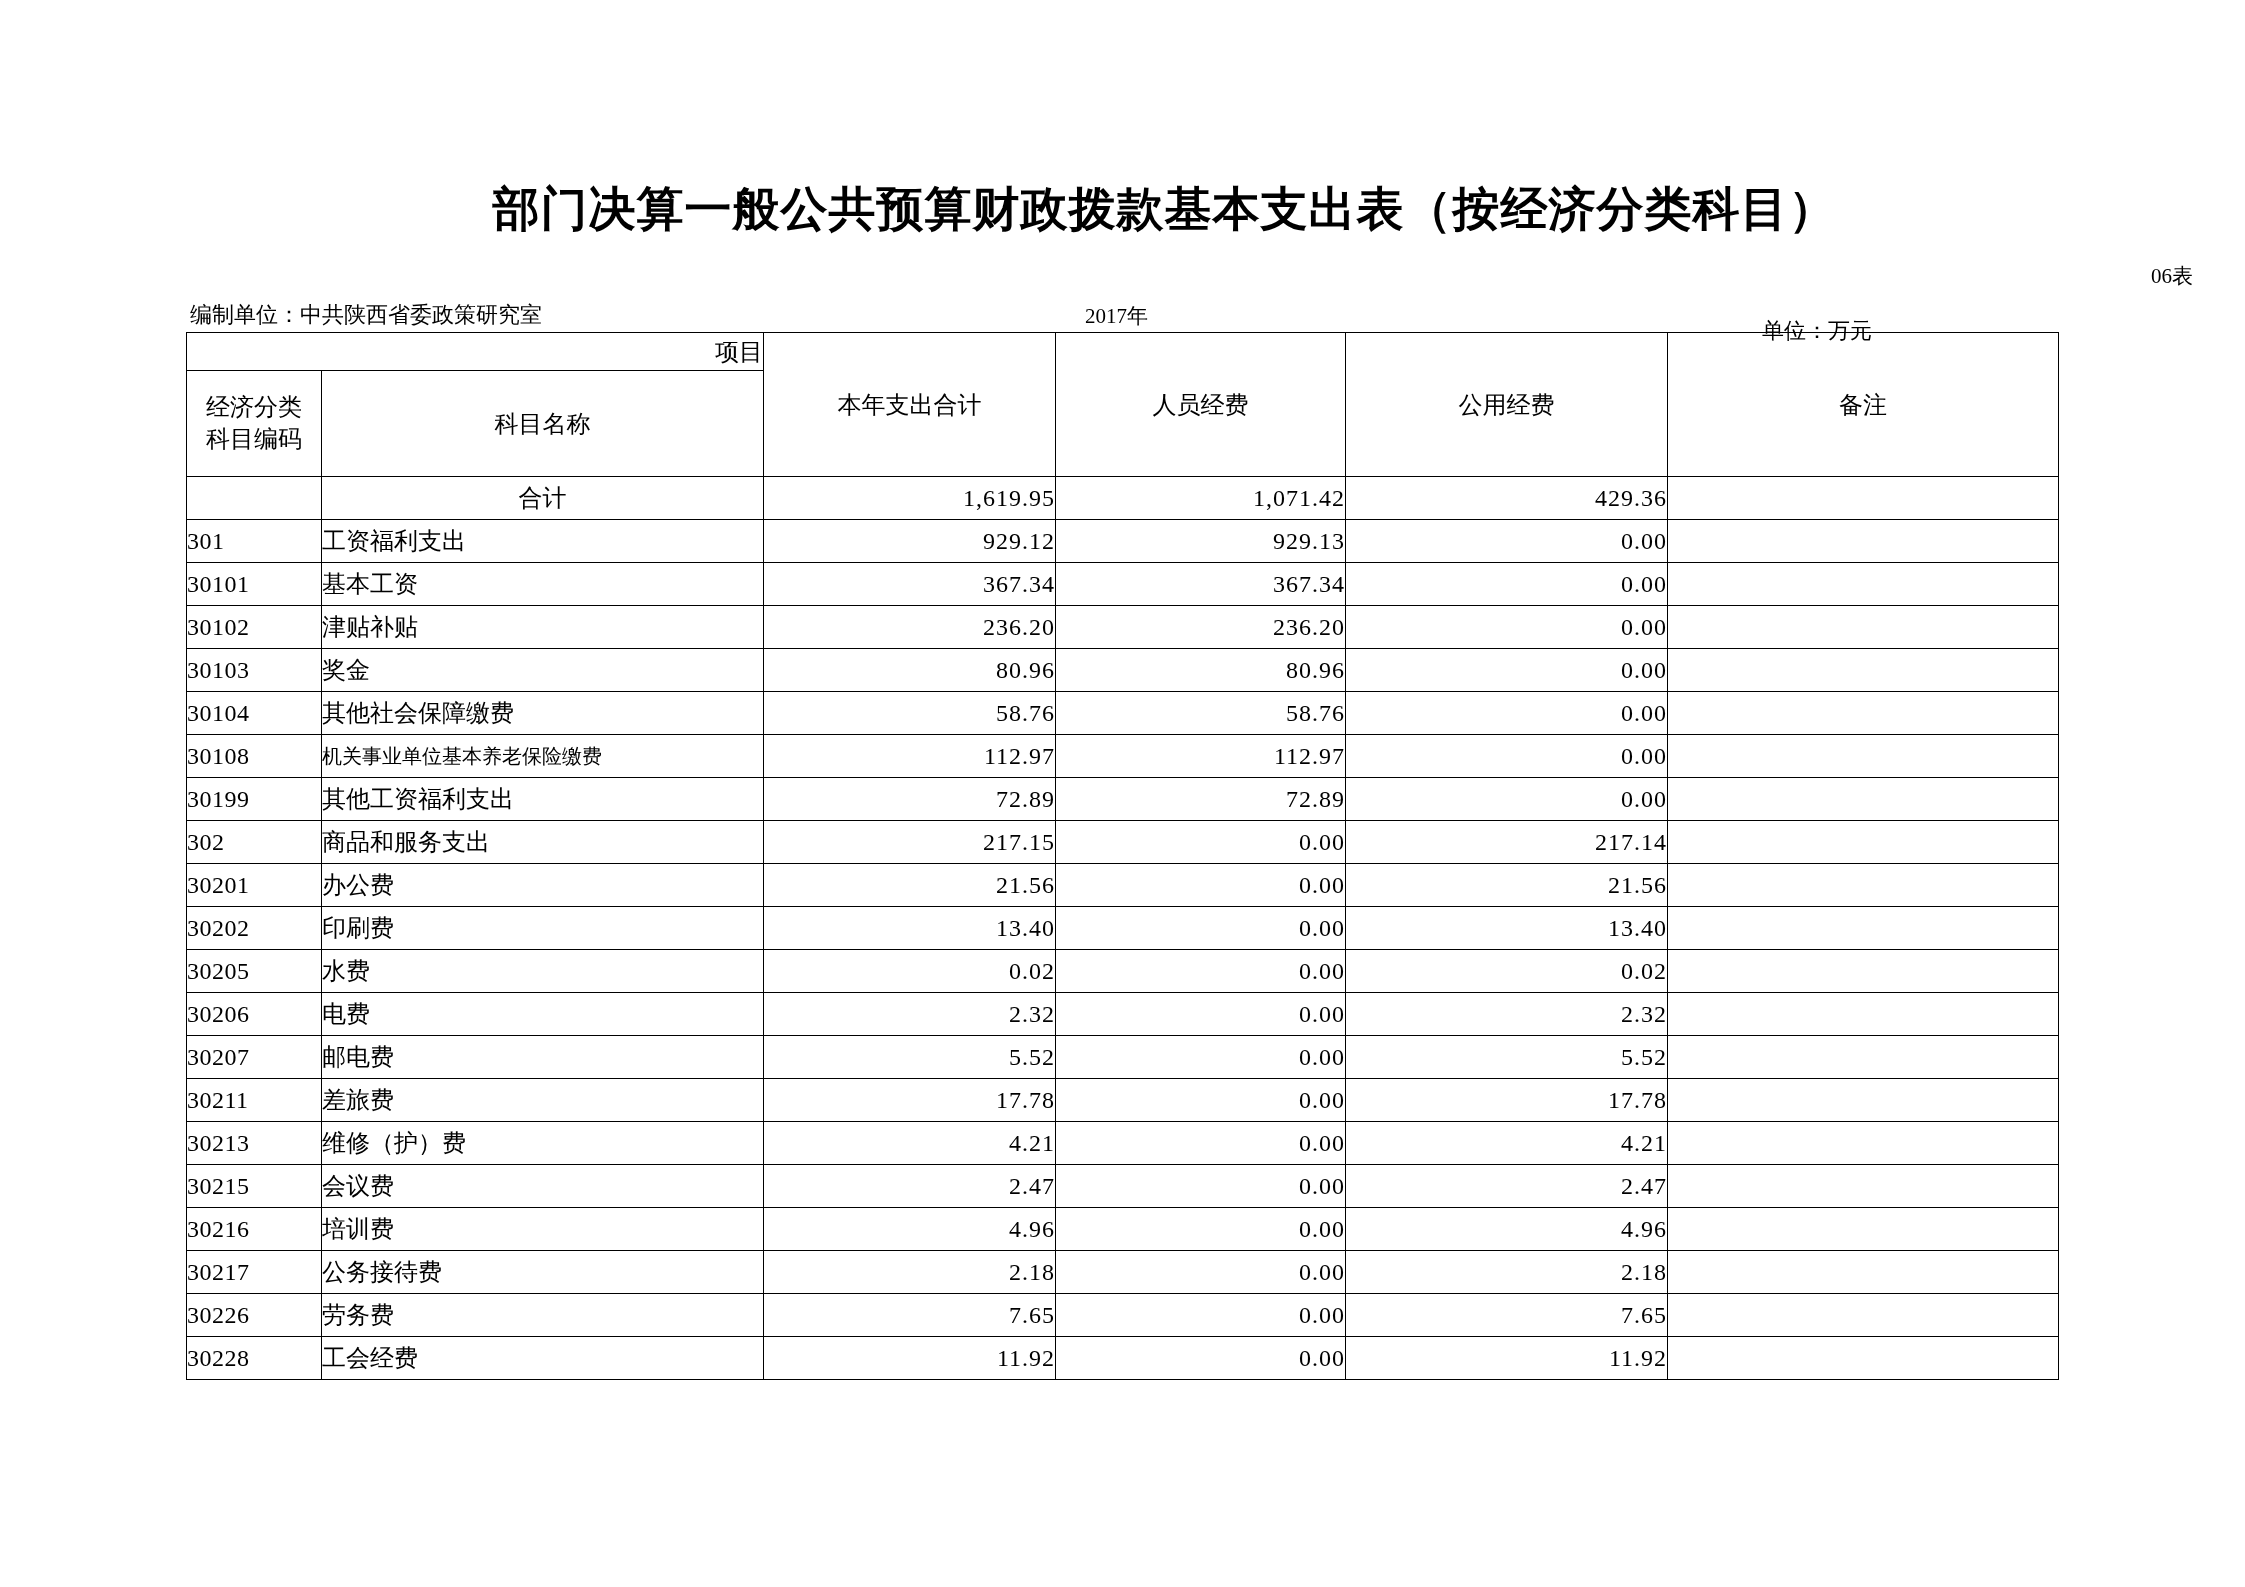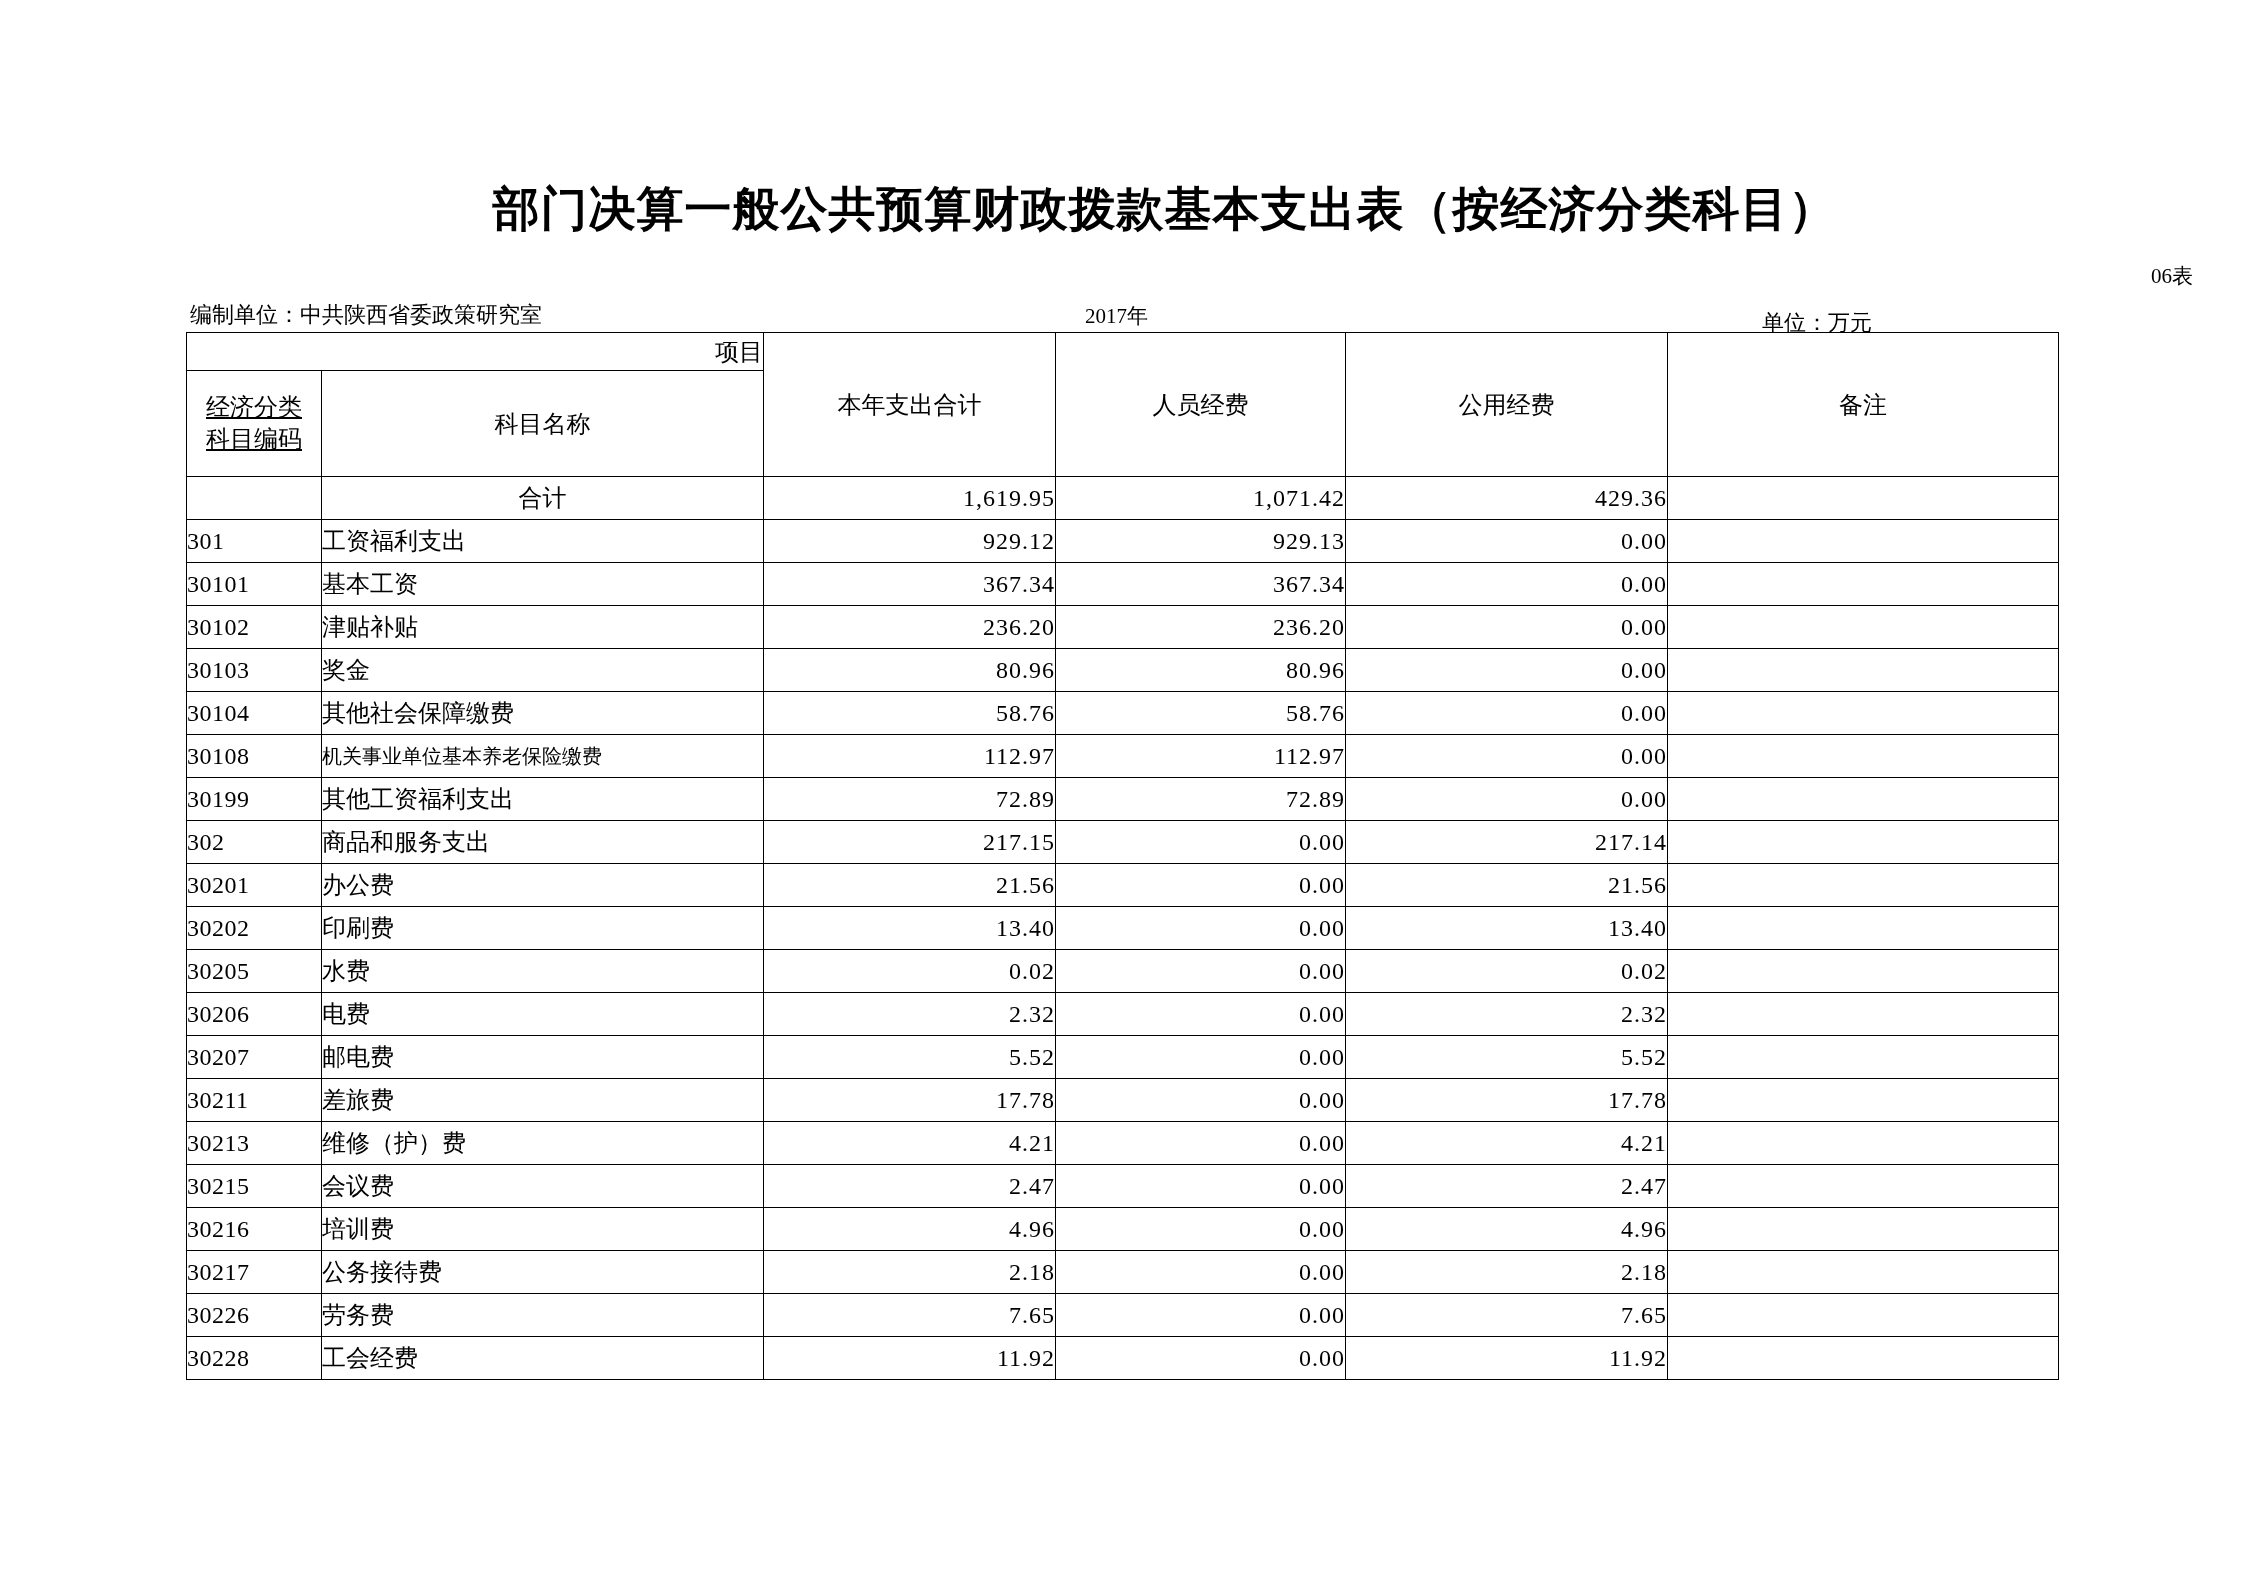--- a/index.html
+++ b/index.html
@@ -54,21 +54,21 @@
   }
   .meta-year {
     position: absolute;
     left: 1085px;
     top: 2px;
     font-size: 21px;
   }
   .meta-unit {
     position: absolute;
     right: 52px;
-    top: 8px;
+    top: 16px;
     white-space: nowrap;
   }
 
   table.main {
     position: absolute;
     top: 332px;
     left: 186px;
     width: 1872px;
     border-collapse: collapse;
     table-layout: fixed;
@@ -90,21 +90,20 @@
     text-align: right;
     vertical-align: middle;
     font-size: 24px;
     height: 38px;
   }
   .hdr-code {
     text-align: center;
     vertical-align: middle;
     font-size: 24px;
     line-height: 1.3;
-    text-decoration: underline;
   }
   .row-code {
     height: 43px;
     padding-left: 10px;
     font-size: 24px;
     vertical-align: middle;
     letter-spacing: 0.5px;
   }
   .row-name {
     height: 43px;

